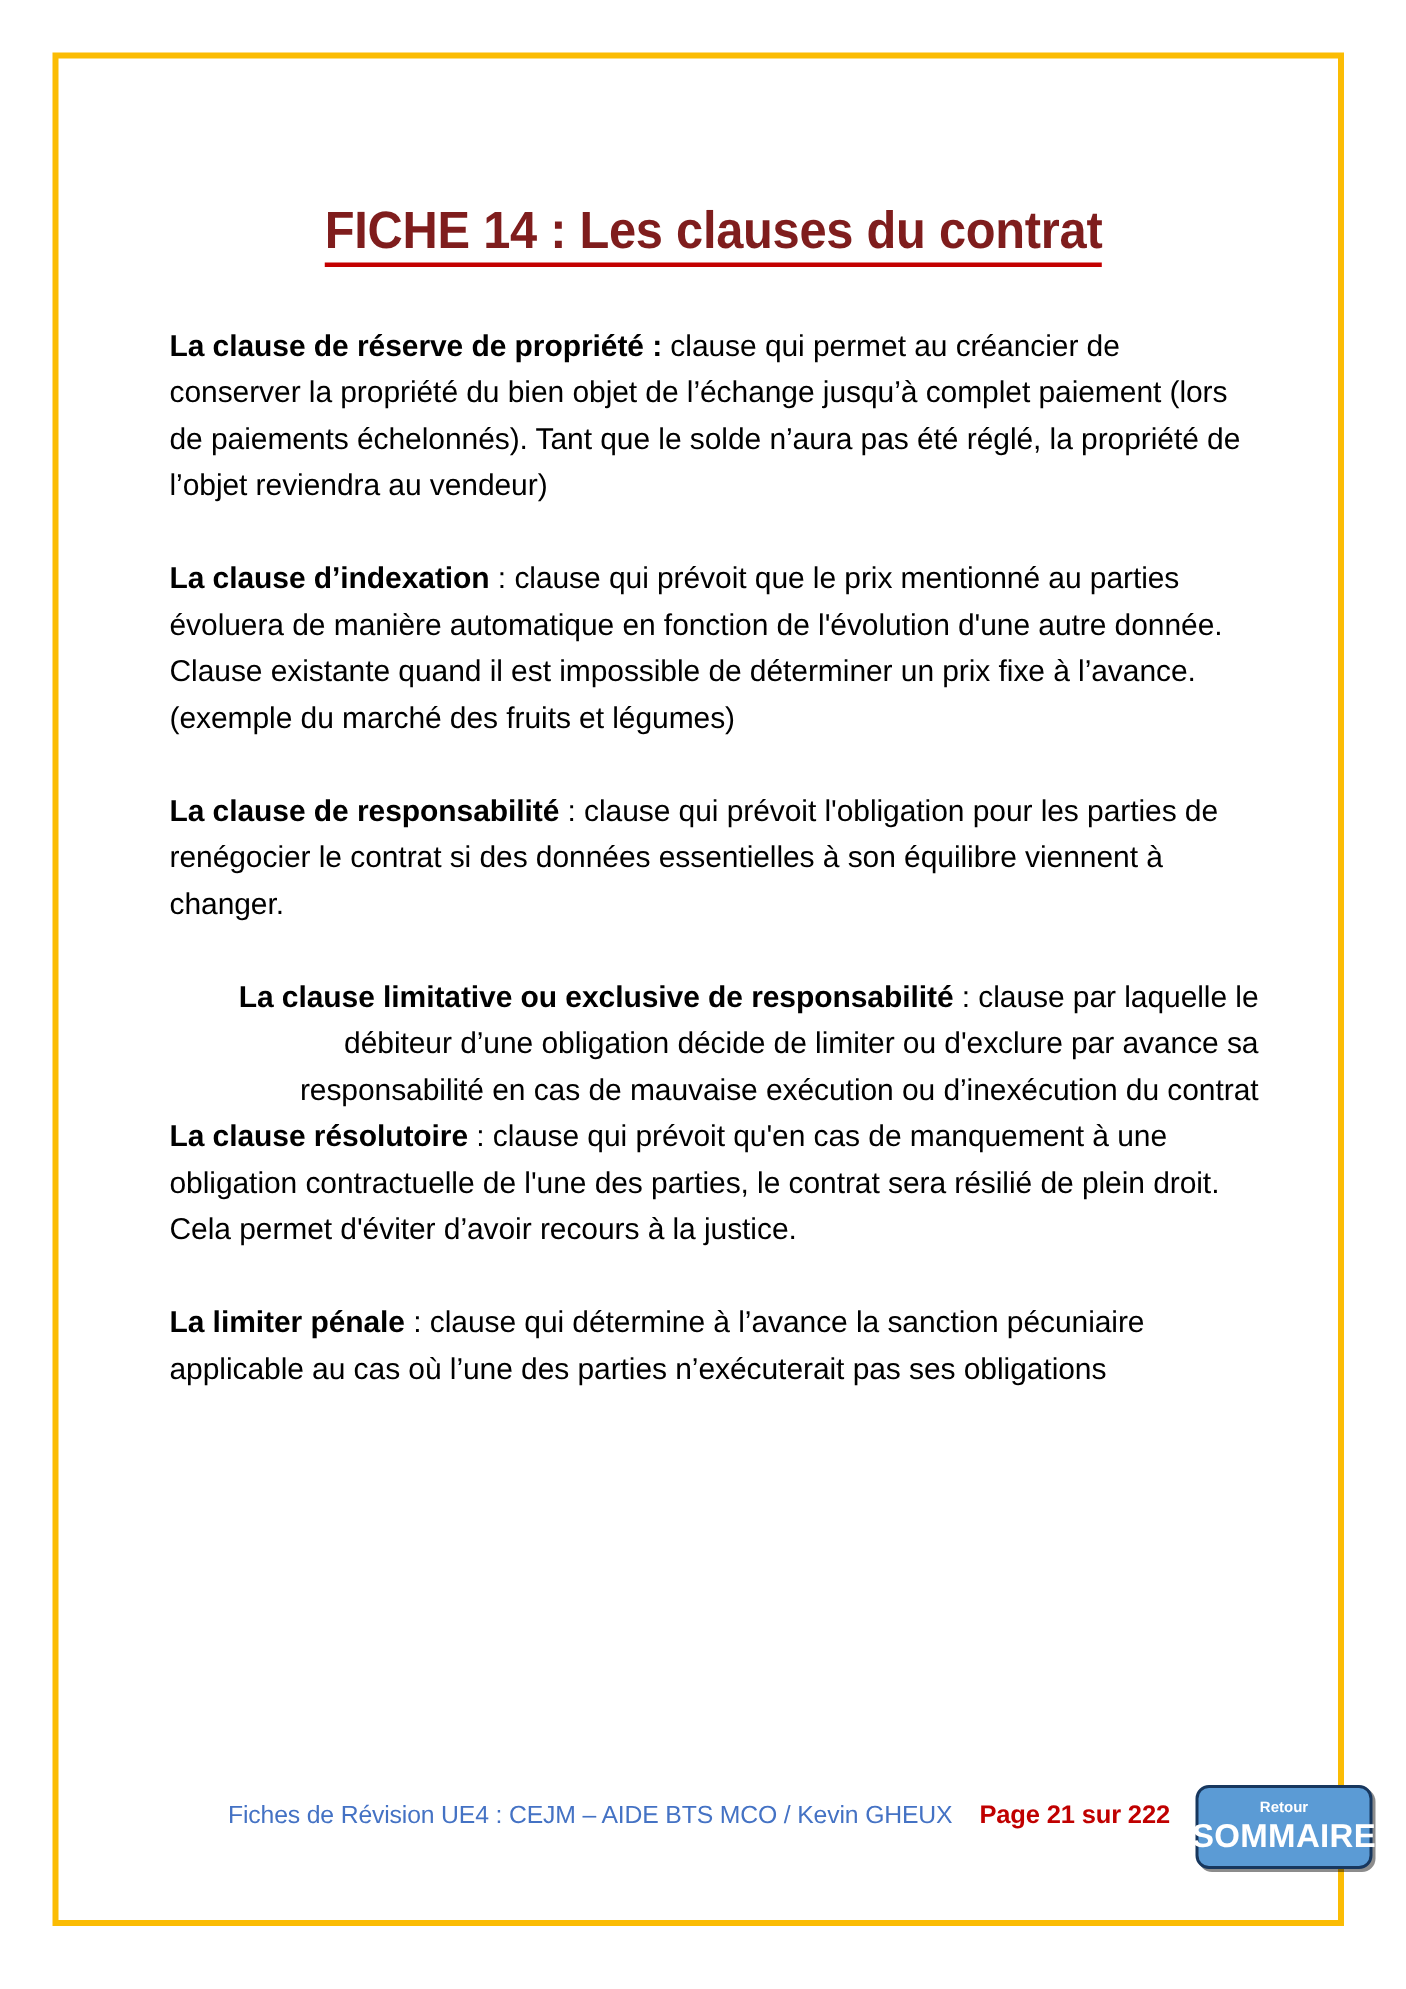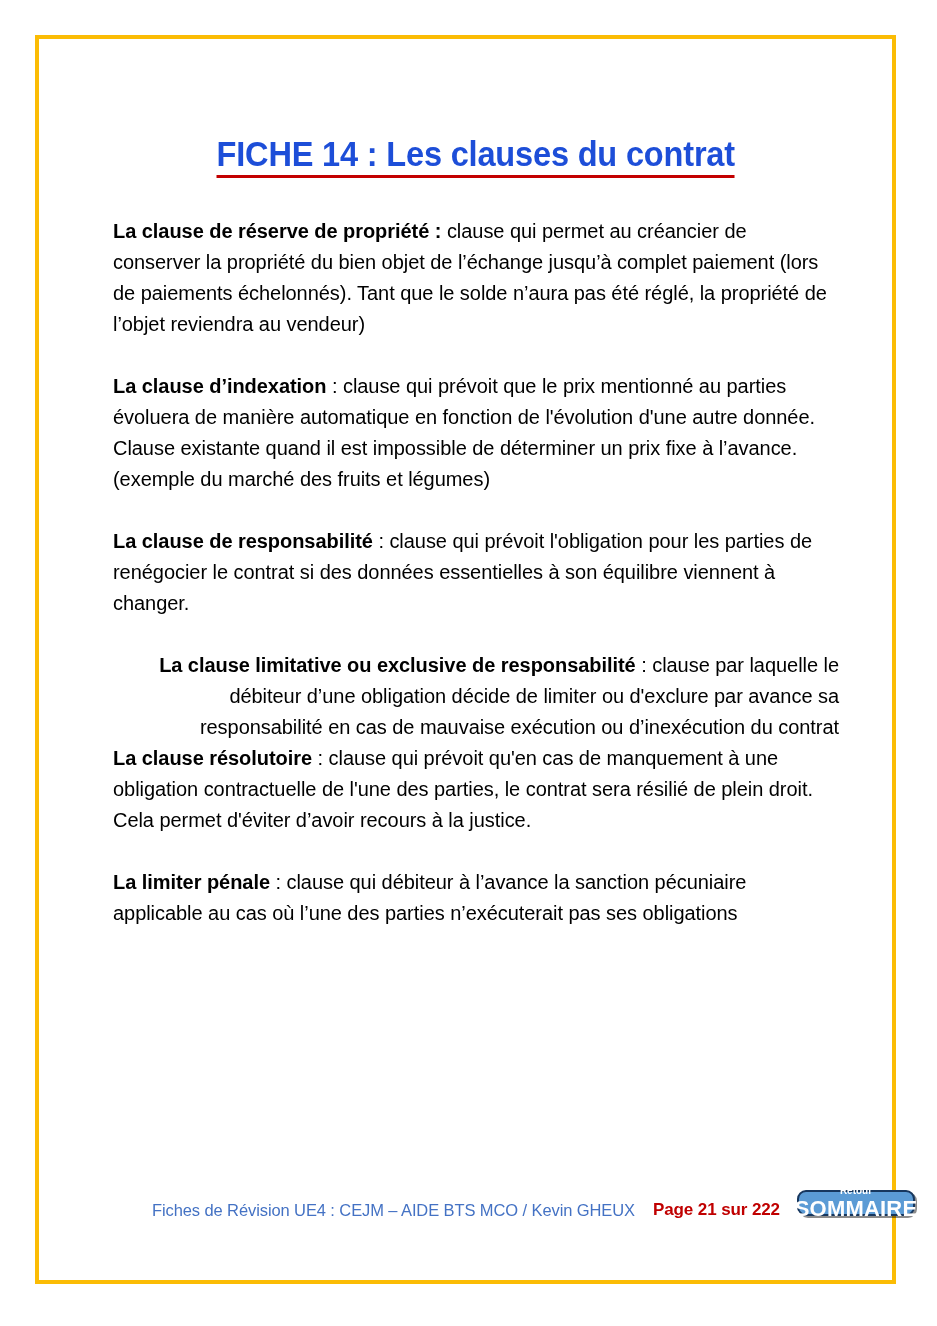--- a/index.html
+++ b/index.html
@@ -27,21 +27,21 @@
     background: #ffffff;
   }
 
   
   #doc-title {
     position: absolute;
     left: 0;
     right: 0;
     top: 74px;
     text-align: center;
-    color: #1d4ed8;
+    color: #7f1d1d;
     font-family: "Liberation Sans Narrow", "Liberation Sans", sans-serif;
     font-size: 35px;
     font-weight: bold;
     letter-spacing: -0.2px;
     line-height: 1.05;
     padding-left: 20px;
   }
   #doc-title .title-inner {
     display: inline-block;
     border-bottom: 3px solid #c30000;
@@ -101,21 +101,21 @@
     font-family: "Liberation Sans Narrow", "Liberation Sans", sans-serif;
     font-size: 17px;
     font-weight: bold;
     letter-spacing: -0.1px;
   }
   #sommaire-button {
     position: absolute;
     left: 758px;
     top: -2px;
     width: 118px;
-    height: 26px;
+    height: 56px;
     background: #5b9bd5;
     border: 2px solid #17375e;
     border-radius: 9px;
     box-shadow: 2px 2px 0 rgba(0,0,0,0.45);
     color: #ffffff;
     display: flex;
     flex-direction: column;
     align-items: center;
     justify-content: center;
     line-height: 1;
@@ -160,21 +160,21 @@
 
     <p class="clause-block tight">
       <span class="clause-term">La clause limitative ou exclusive de responsabilité</span><span class="clause-body"> : clause par laquelle le débiteur d’une obligation décide de limiter ou d'exclure par avance sa responsabilité en cas de mauvaise exécution ou d’inexécution du contrat</span>
     </p>
 
     <p class="clause-block">
       <span class="clause-term">La clause résolutoire</span><span class="clause-body"> : clause qui prévoit qu'en cas de manquement à une obligation contractuelle de l'une des parties, le contrat sera résilié de plein droit. Cela permet d'éviter d’avoir recours à la justice.</span>
     </p>
 
     <p class="clause-block">
-      <span class="clause-term">La limiter pénale</span><span class="clause-body"> : clause qui débiteur à l’avance la sanction pécuniaire applicable au cas où l’une des parties n’exécuterait pas ses obligations</span>
+      <span class="clause-term">La limiter pénale</span><span class="clause-body"> : clause qui détermine à l’avance la sanction pécuniaire applicable au cas où l’une des parties n’exécuterait pas ses obligations</span>
     </p>
 
   </div>
 
   <div id="footer">
     <div id="footer-line">
       <span id="footer-credit">Fiches de Révision UE4 : CEJM – AIDE BTS MCO / Kevin GHEUX</span>
       <span id="footer-page">Page 21 sur 222</span>
     </div>
     <div id="sommaire-button">

